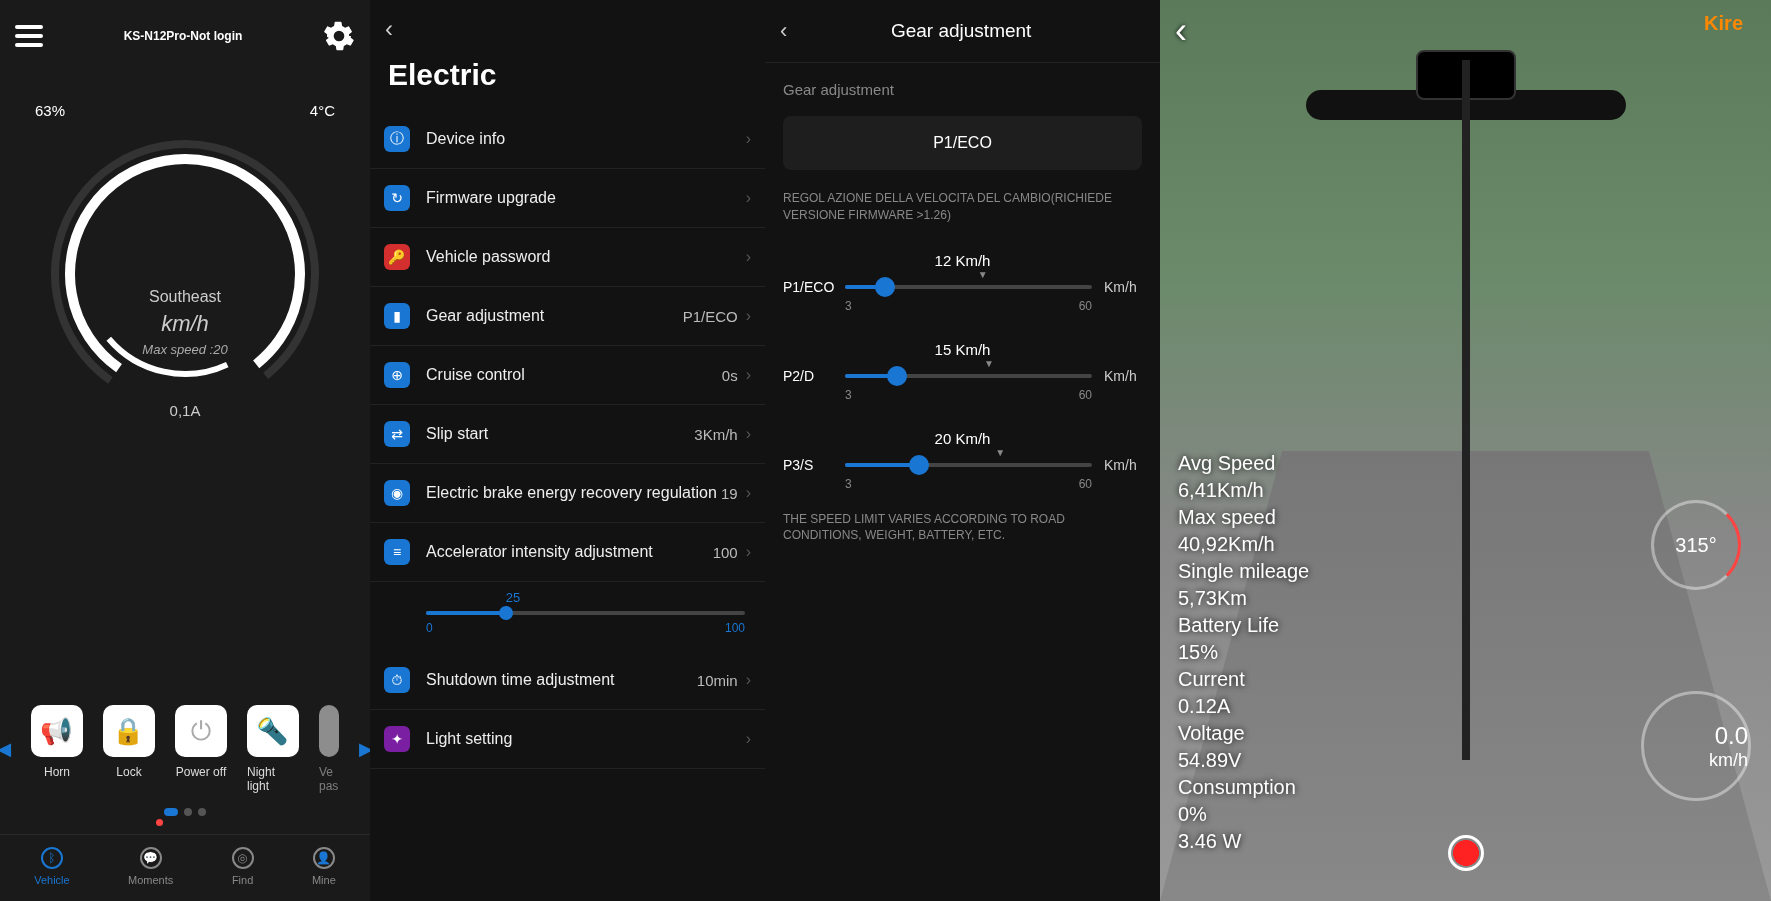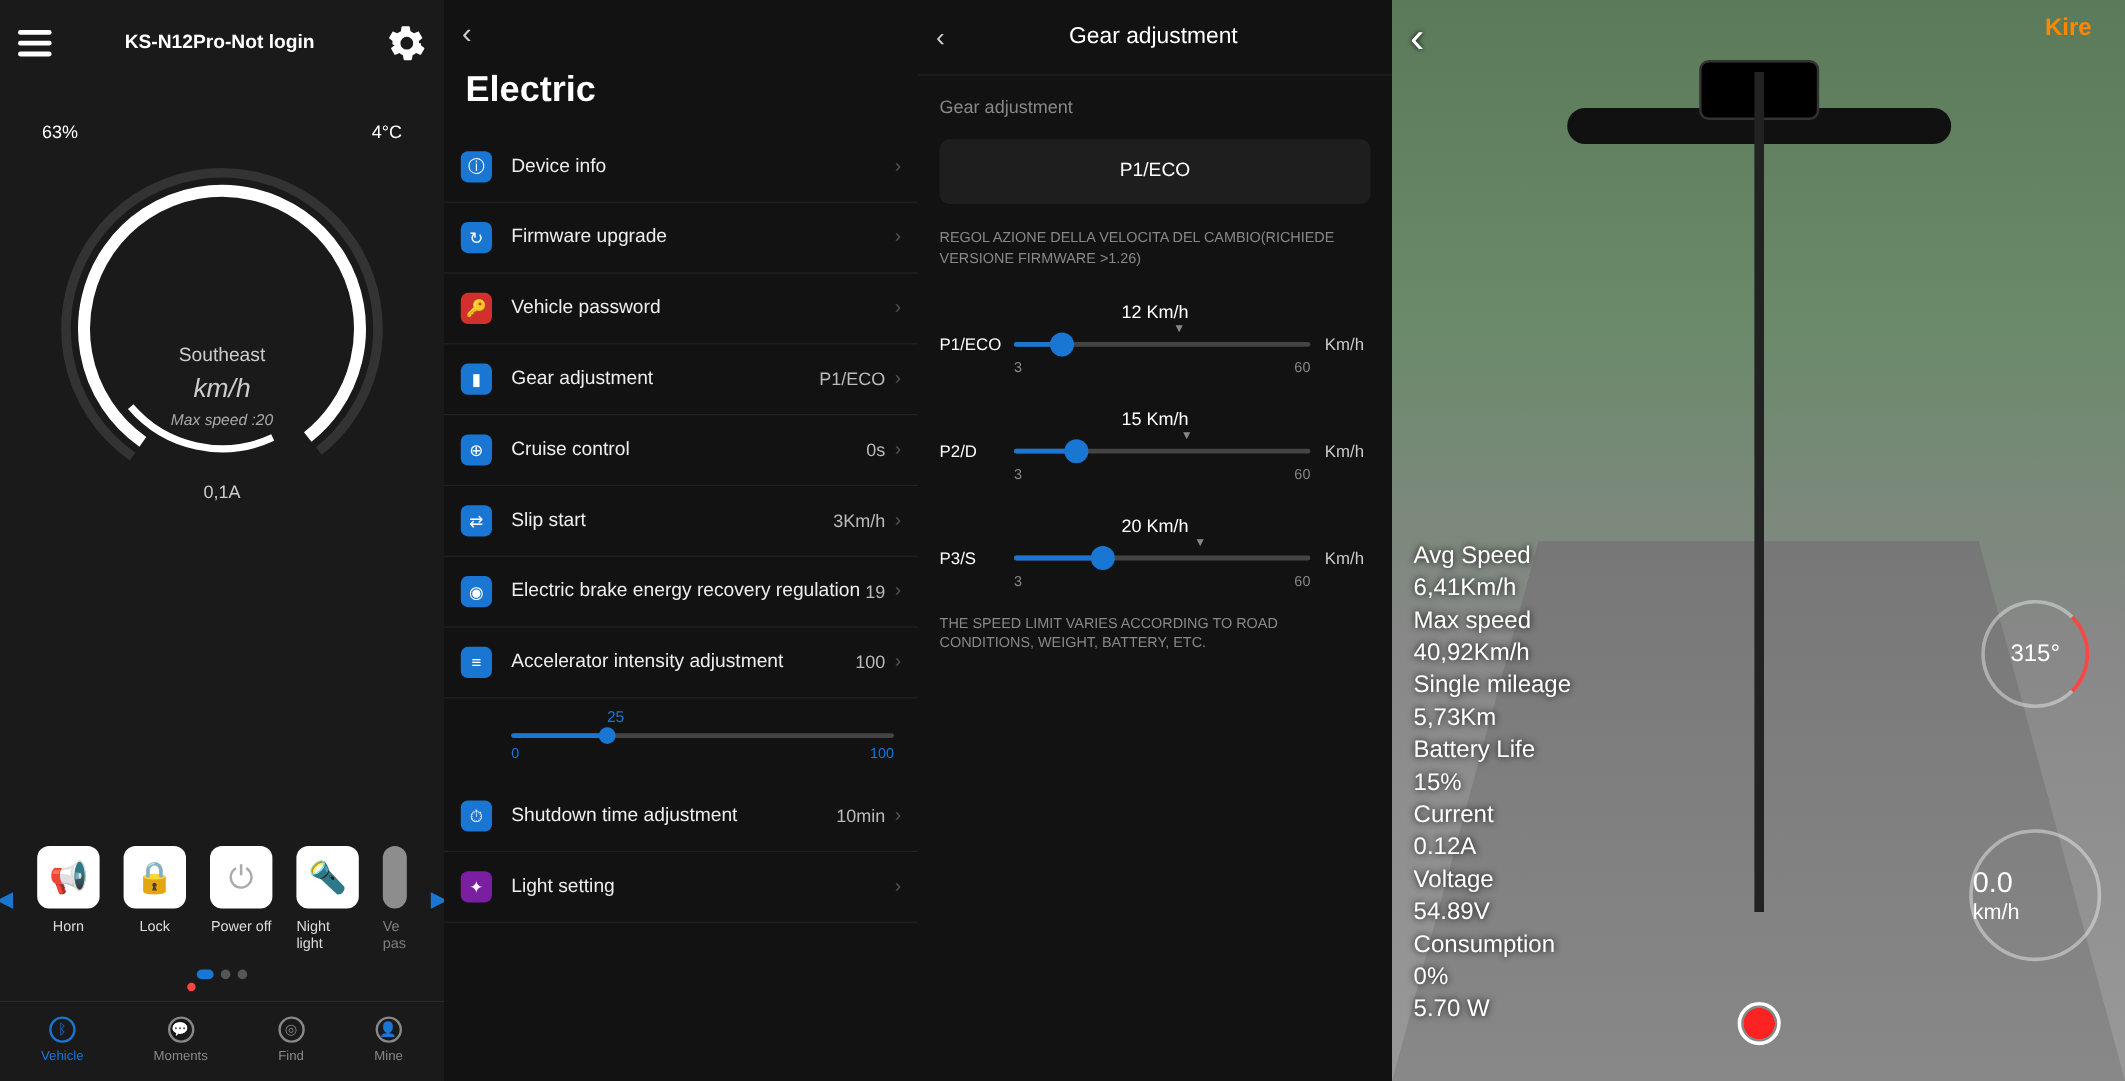--- a/index.html
+++ b/index.html
@@ -7,21 +7,21 @@
 .pane { height: 100%; position: relative; overflow: hidden; }
 .pane1 { width: 370px; background: #1a1a1a; display: flex; flex-direction: column; }
 .pane2 { width: 395px; background: #121212; display: flex; flex-direction: column; }
 .pane3 { width: 395px; background: #121212; display: flex; flex-direction: column; }
 .pane4 { width: 611px; background: #4a5a4a; position: relative; }
 
 
 .p1-header { display: flex; align-items: center; justify-content: space-between; padding: 20px 15px; }
 .hamburger { display: flex; flex-direction: column; gap: 5px; cursor: pointer; }
 .hamburger span { display: block; width: 28px; height: 4px; background: #fff; border-radius: 2px; }
-.p1-title { font-size: 16px; font-weight: bold; text-align: center; }
+.p1-title { font-size: 12px; font-weight: bold; text-align: center; }
 .gear-icon { width: 32px; height: 32px; }
 .gauge-area { flex: 1; display: flex; flex-direction: column; align-items: center; padding-top: 30px; }
 .gauge-top { width: 300px; display: flex; justify-content: space-between; font-size: 15px; margin-bottom: 10px; }
 .gauge { width: 290px; height: 290px; position: relative; display: flex; flex-direction: column; align-items: center; justify-content: flex-end; }
 .gauge-direction { font-size: 16px; color: #ccc; margin-bottom: 5px; }
 .gauge-speed { font-size: 58px; font-style: italic; font-weight: 300; }
 .gauge-unit { font-size: 22px; font-style: italic; color: #ccc; }
 .gauge-max { font-size: 13px; font-style: italic; color: #aaa; margin-top: 5px; }
 .gauge-amps { font-size: 15px; color: #ccc; margin-top: 45px; }
 .gauge-ring { position: absolute; inset: 0; }
@@ -73,21 +73,21 @@
 .gs-unit { width: 38px; font-size: 14px; color: #ccc; }
 .gs-range { display: flex; justify-content: space-between; margin-left: 62px; margin-right: 50px; font-size: 12px; color: #888; margin-top: 4px; }
 
 
 .p4-bg { position: absolute; inset: 0; background: linear-gradient(180deg, #5a7a5a 0%, #6a8a6a 30%, #888 60%, #999 100%); }
 .p4-path { position: absolute; left: 0; right: 0; top: 50%; bottom: 0; background: linear-gradient(180deg, #777 0%, #888 100%); clip-path: polygon(20% 0, 80% 0, 100% 100%, 0 100%); }
 .p4-back { position: absolute; top: 10px; left: 15px; font-size: 36px; color: #fff; cursor: pointer; text-shadow: 0 0 4px #000; }
 .p4-logo { position: absolute; top: 12px; right: 28px; font-size: 20px; color: #ff8800; font-weight: bold; }
 .p4-stats { position: absolute; left: 18px; top: 450px; font-size: 20px; line-height: 1.35; text-shadow: 0 0 6px #000; }
 .p4-compass { position: absolute; right: 30px; top: 500px; width: 90px; height: 90px; border: 3px solid rgba(255,255,255,0.4); border-right-color: #ff4444; border-radius: 50%; display: flex; align-items: center; justify-content: center; font-size: 20px; }
-.p4-speed { position: absolute; right: 20px; bottom: 100px; width: 110px; height: 110px; border: 3px solid rgba(255,255,255,0.4); border-radius: 50%; display: flex; flex-direction: column; align-items: flex-start; justify-content: center; }
+.p4-speed { position: absolute; right: 20px; bottom: 100px; width: 110px; height: 110px; border: 3px solid rgba(255,255,255,0.4); border-radius: 50%; display: flex; flex-direction: column; align-items: flex-end; justify-content: center; }
 .p4-speed-val { font-size: 24px; }
 .p4-speed-unit { font-size: 18px; }
 .p4-record { position: absolute; bottom: 30px; left: 50%; transform: translateX(-50%); width: 36px; height: 36px; border: 3px solid #fff; border-radius: 50%; background: radial-gradient(circle, #ff2222 60%, transparent 62%); cursor: pointer; }
 .scooter-frame { position: absolute; left: 50%; top: 60px; width: 8px; height: 700px; background: #222; transform: translateX(-50%); }
 .handlebar { position: absolute; left: 50%; top: 90px; width: 320px; height: 30px; background: #111; transform: translateX(-50%); border-radius: 15px; }
 .display { position: absolute; left: 50%; top: 50px; width: 100px; height: 50px; background: #000; border: 2px solid #333; transform: translateX(-50%); border-radius: 8px; }
 </style>
 </head>
 <body>
 
@@ -327,21 +327,21 @@
       <div>Single mileage</div>
       <div>5,73Km</div>
       <div>Battery Life</div>
       <div>15%</div>
       <div>Current</div>
       <div>0.12A</div>
       <div>Voltage</div>
       <div>54.89V</div>
       <div>Consumption</div>
       <div>0%</div>
-      <div>5.70 W</div>
+      <div>3.46 W</div>
     </div>
   <div class="p4-compass">
       <span>315°</span>
     </div>
   <div class="p4-speed">
     <div class="p4-speed-val">0.0</div>
     <div class="p4-speed-unit">km/h</div>
   </div>
   <div class="p4-record"></div>
 </div>

